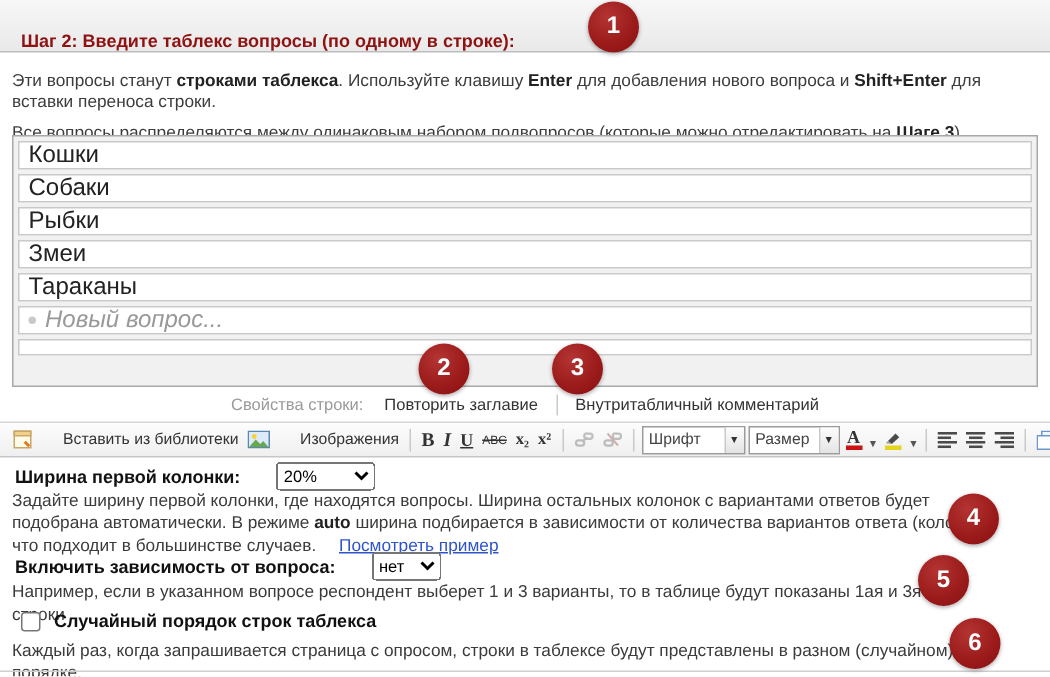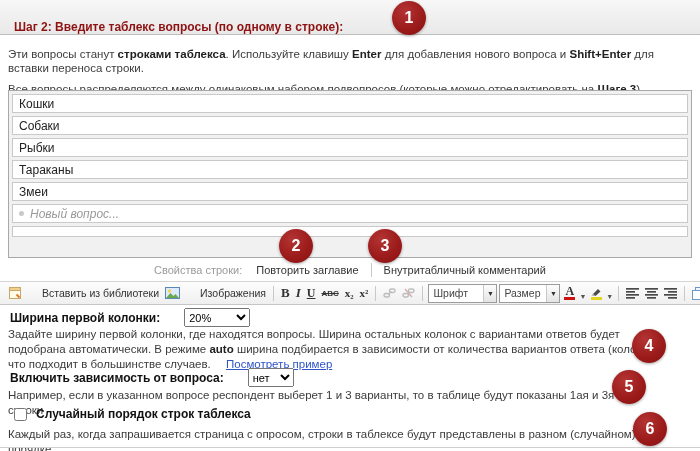--- a/index.html
+++ b/index.html
@@ -14,21 +14,21 @@
 
   
   .instructions{position:absolute;top:47px;left:8px;right:40px;font-size:11.5px;color:#3c3c3c;}
   .iline{margin-bottom:7px;line-height:14px;}
   .iline b{color:#222;}
 
   
   .qbox{position:absolute;left:8px;right:8px;top:90px;height:168px;background:#f1f1f1;
         border:1px solid #a8a8a8;box-sizing:border-box;padding:3px 3px 0 3px;}
   .qrow{height:13px;background:#fff;border:1px solid #c9c9c9;margin-bottom:3px;
-        padding:2px 6px;font-size:12px;color:#222;display:flex;align-items:center;}
+        padding:2px 6px;font-size:16px;color:#222;display:flex;align-items:center;}
   .qrow.placeholder{color:#999;font-style:italic;}
   .bullet{width:5px;height:5px;border-radius:50%;background:#c9c9c9;margin-right:6px;flex:none;}
   .qrow.empty{height:5px;}
 
   
   .props{position:absolute;left:8px;right:8px;top:259px;height:21px;display:flex;
          align-items:center;justify-content:center;font-size:11px;}
   .plabel{color:#9a9a9a;margin-right:14px;}
   .plink{color:#333;cursor:pointer;}
   .pdiv{width:1px;height:14px;background:#c9c9c9;margin:0 12px;}
@@ -38,21 +38,21 @@
            background:linear-gradient(#fdfdfd,#efefef);border-top:1px solid #d5d5d5;
            border-bottom:1px solid #c6c6c6;display:flex;align-items:center;padding:0 5px;
            font-size:11px;color:#333;white-space:nowrap;}
   .tbtn{display:inline-flex;align-items:center;padding:1px 3px;cursor:pointer;flex:none;}
   .tbtn svg{display:block;}
   .tlabel{margin-left:20px;font-size:10.5px;}
   .tsep{width:1px;height:15px;background:#c9c9c9;margin:0 4px;flex:none;}
   .fB{font-family:"Liberation Serif",serif;font-weight:bold;font-size:13px;}
   .fI{font-family:"Liberation Serif",serif;font-style:italic;font-weight:bold;font-size:13px;}
   .fU{font-family:"Liberation Serif",serif;font-weight:bold;font-size:12px;text-decoration:underline;}
-  .fS{font-size:8px;font-weight:bold;text-decoration:line-through;letter-spacing:0;}
+  .fS{font-size:8px;font-weight:normal;text-decoration:line-through;letter-spacing:0;}
   .fX{font-family:"Liberation Serif",serif;font-weight:bold;font-size:11px;}
   .grayed{opacity:.45;}
   .combo{display:inline-flex;align-items:stretch;border:1px solid #9b9b9b;background:#fff;
          height:17px;flex:none;margin:0 1px;cursor:pointer;}
   .ctxt{padding:2px 4px 0 4px;font-size:10.5px;color:#444;}
   .ctxt.w1{width:46px;} .ctxt.w2{width:38px;}
   .carr{width:12px;border-left:1px solid #c9c9c9;display:flex;align-items:center;
         justify-content:center;font-size:7px;color:#333;background:linear-gradient(#fdfdfd,#e4e4e4);}
   .colA{display:flex;flex-direction:column;align-items:center;line-height:10px;}
   .colA .glyph{font-family:"Liberation Serif",serif;font-weight:bold;font-size:12px;color:#333;}
@@ -96,22 +96,22 @@
 
   <div class="instructions">
     <div class="iline"><span>Эти вопросы станут </span><b>строками таблекса</b><span>. Используйте клавишу </span><b>Enter</b><span> для добавления нового вопроса и </span><b>Shift+Enter</b><span> для вставки переноса строки.</span></div>
     <div class="iline"><span>Все вопросы распределяются между одинаковым набором подвопросов (которые можно отредактировать на </span><b>Шаге 3</b><span>).</span></div>
   </div>
 
   <div class="qbox">
     <div class="qrow">Кошки</div>
     <div class="qrow">Собаки</div>
     <div class="qrow">Рыбки</div>
+    <div class="qrow">Змеи</div>
     <div class="qrow">Тараканы</div>
-    <div class="qrow">Змеи</div>
     <div class="qrow placeholder">
       <span class="bullet"></span>
       <span>Новый вопрос...</span>
     </div>
     <div class="qrow empty"></div>
   </div>
 
   <div class="props">
     <span class="plabel">Свойства строки:</span>
     <span class="plink">Повторить заглавие</span>

